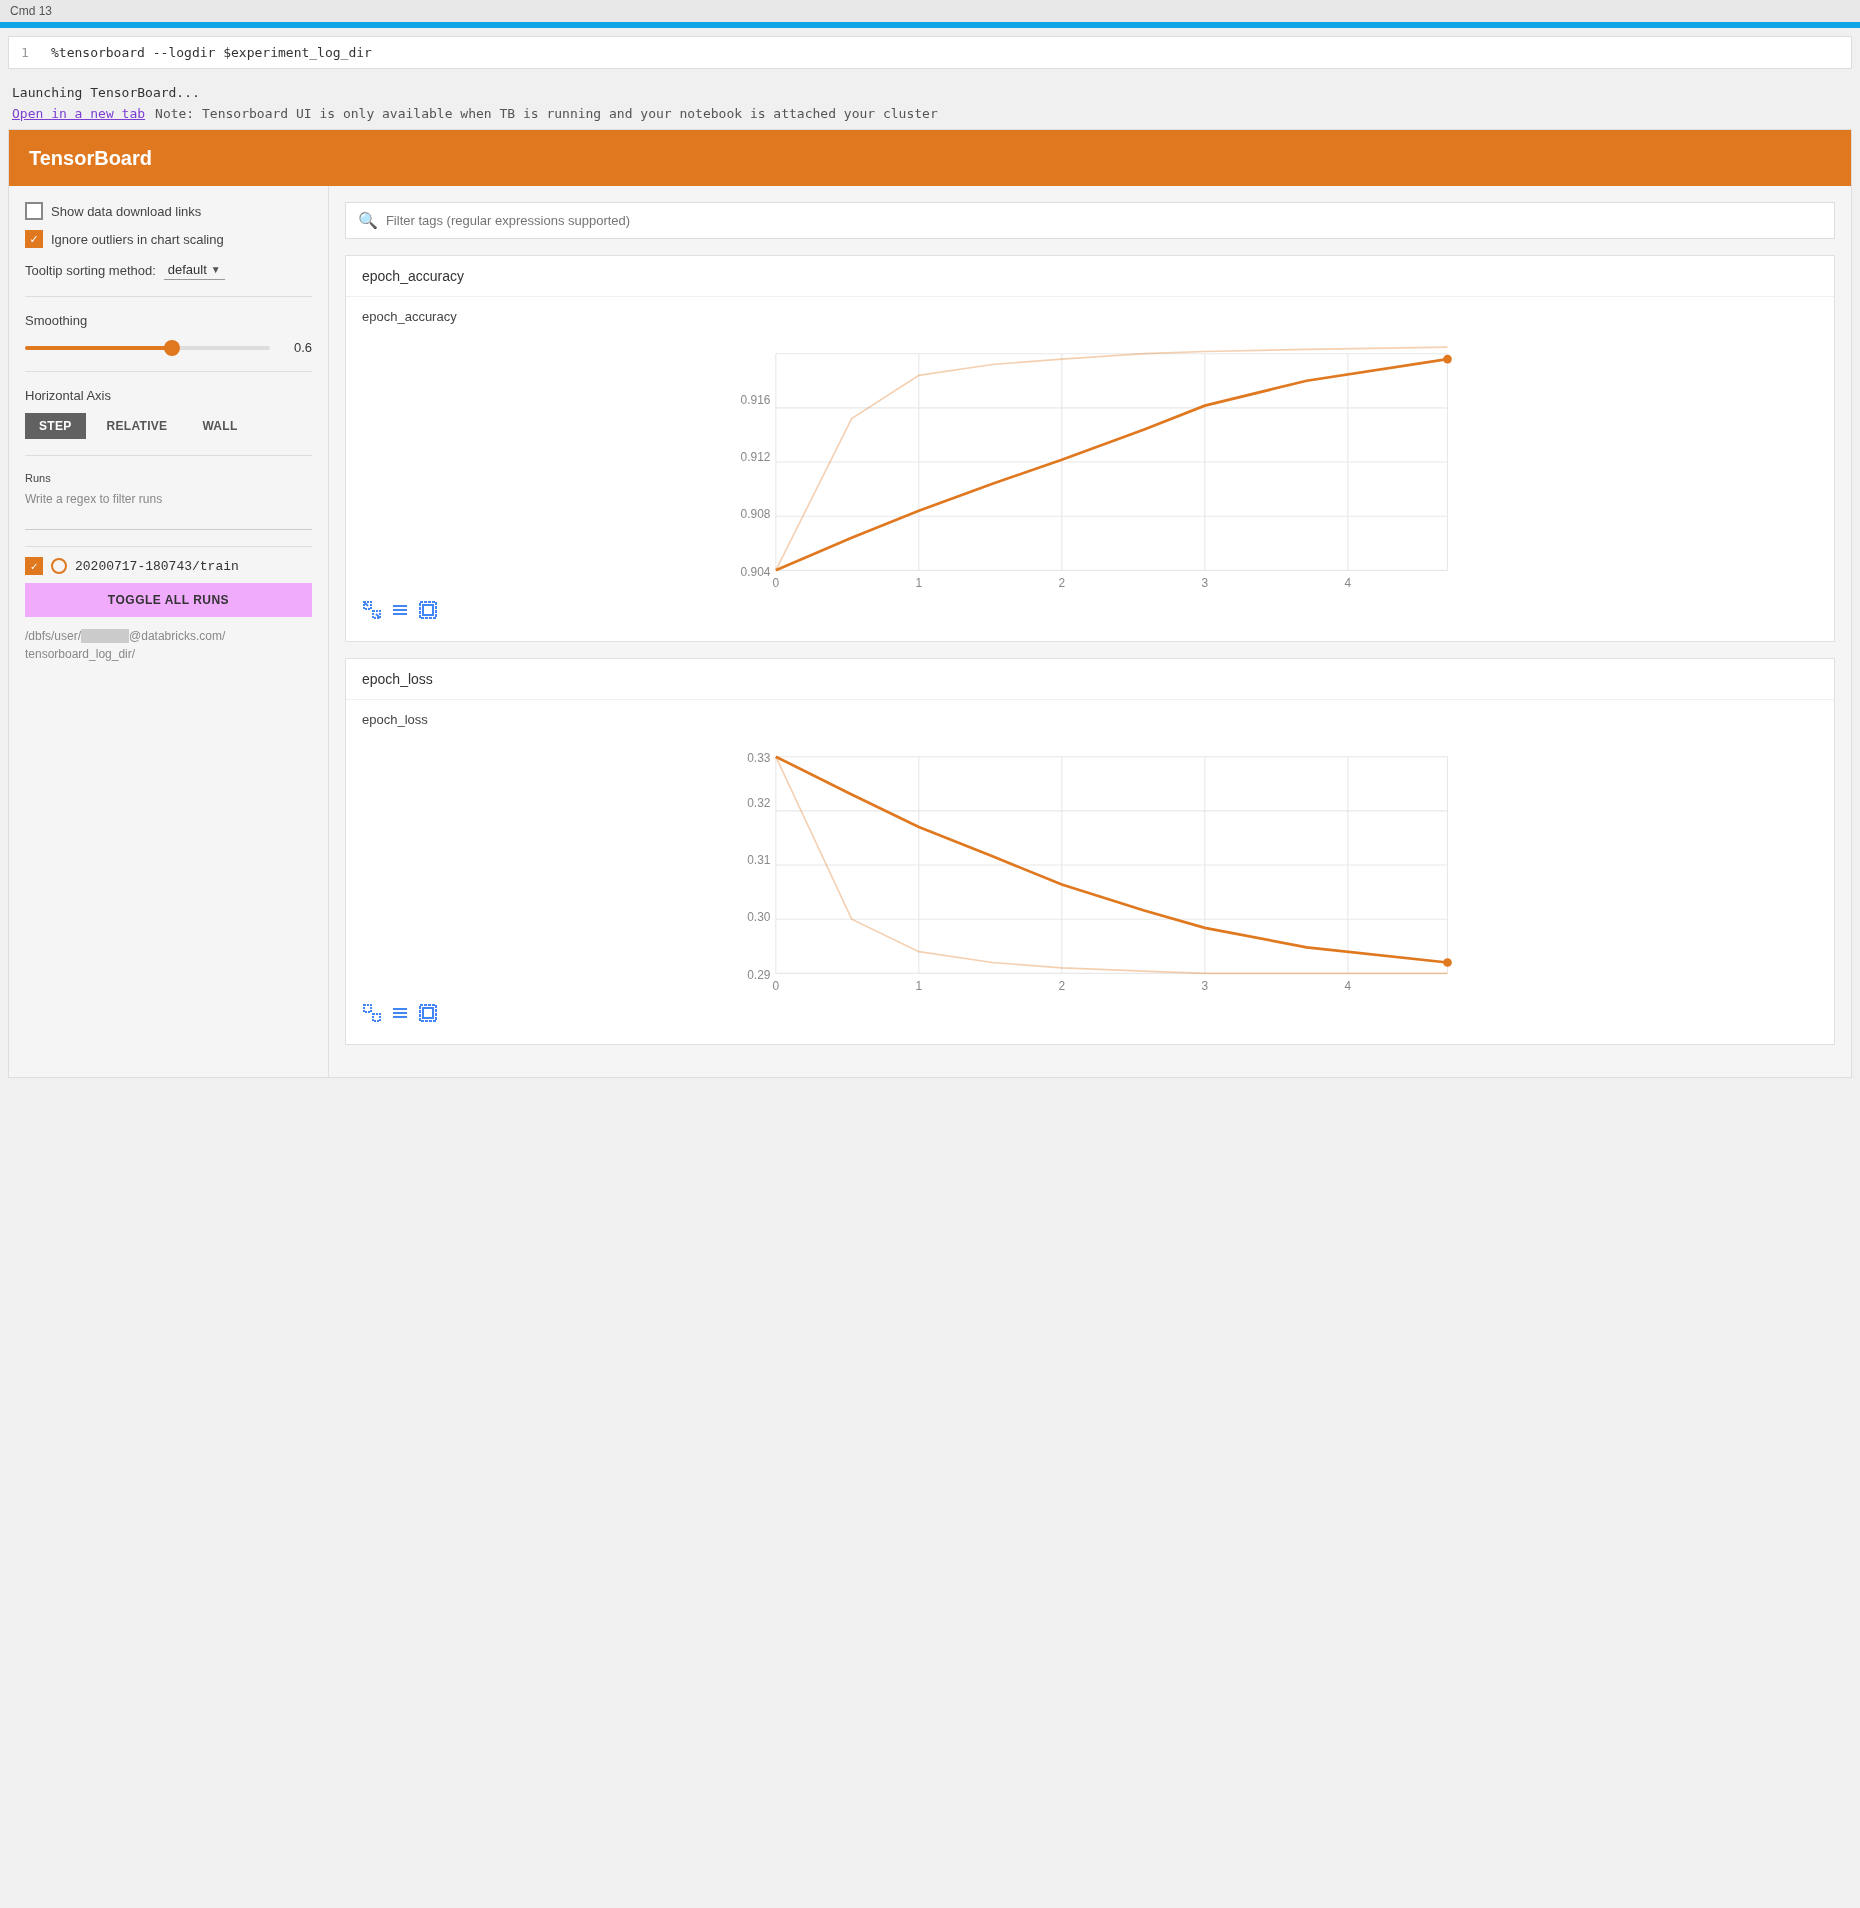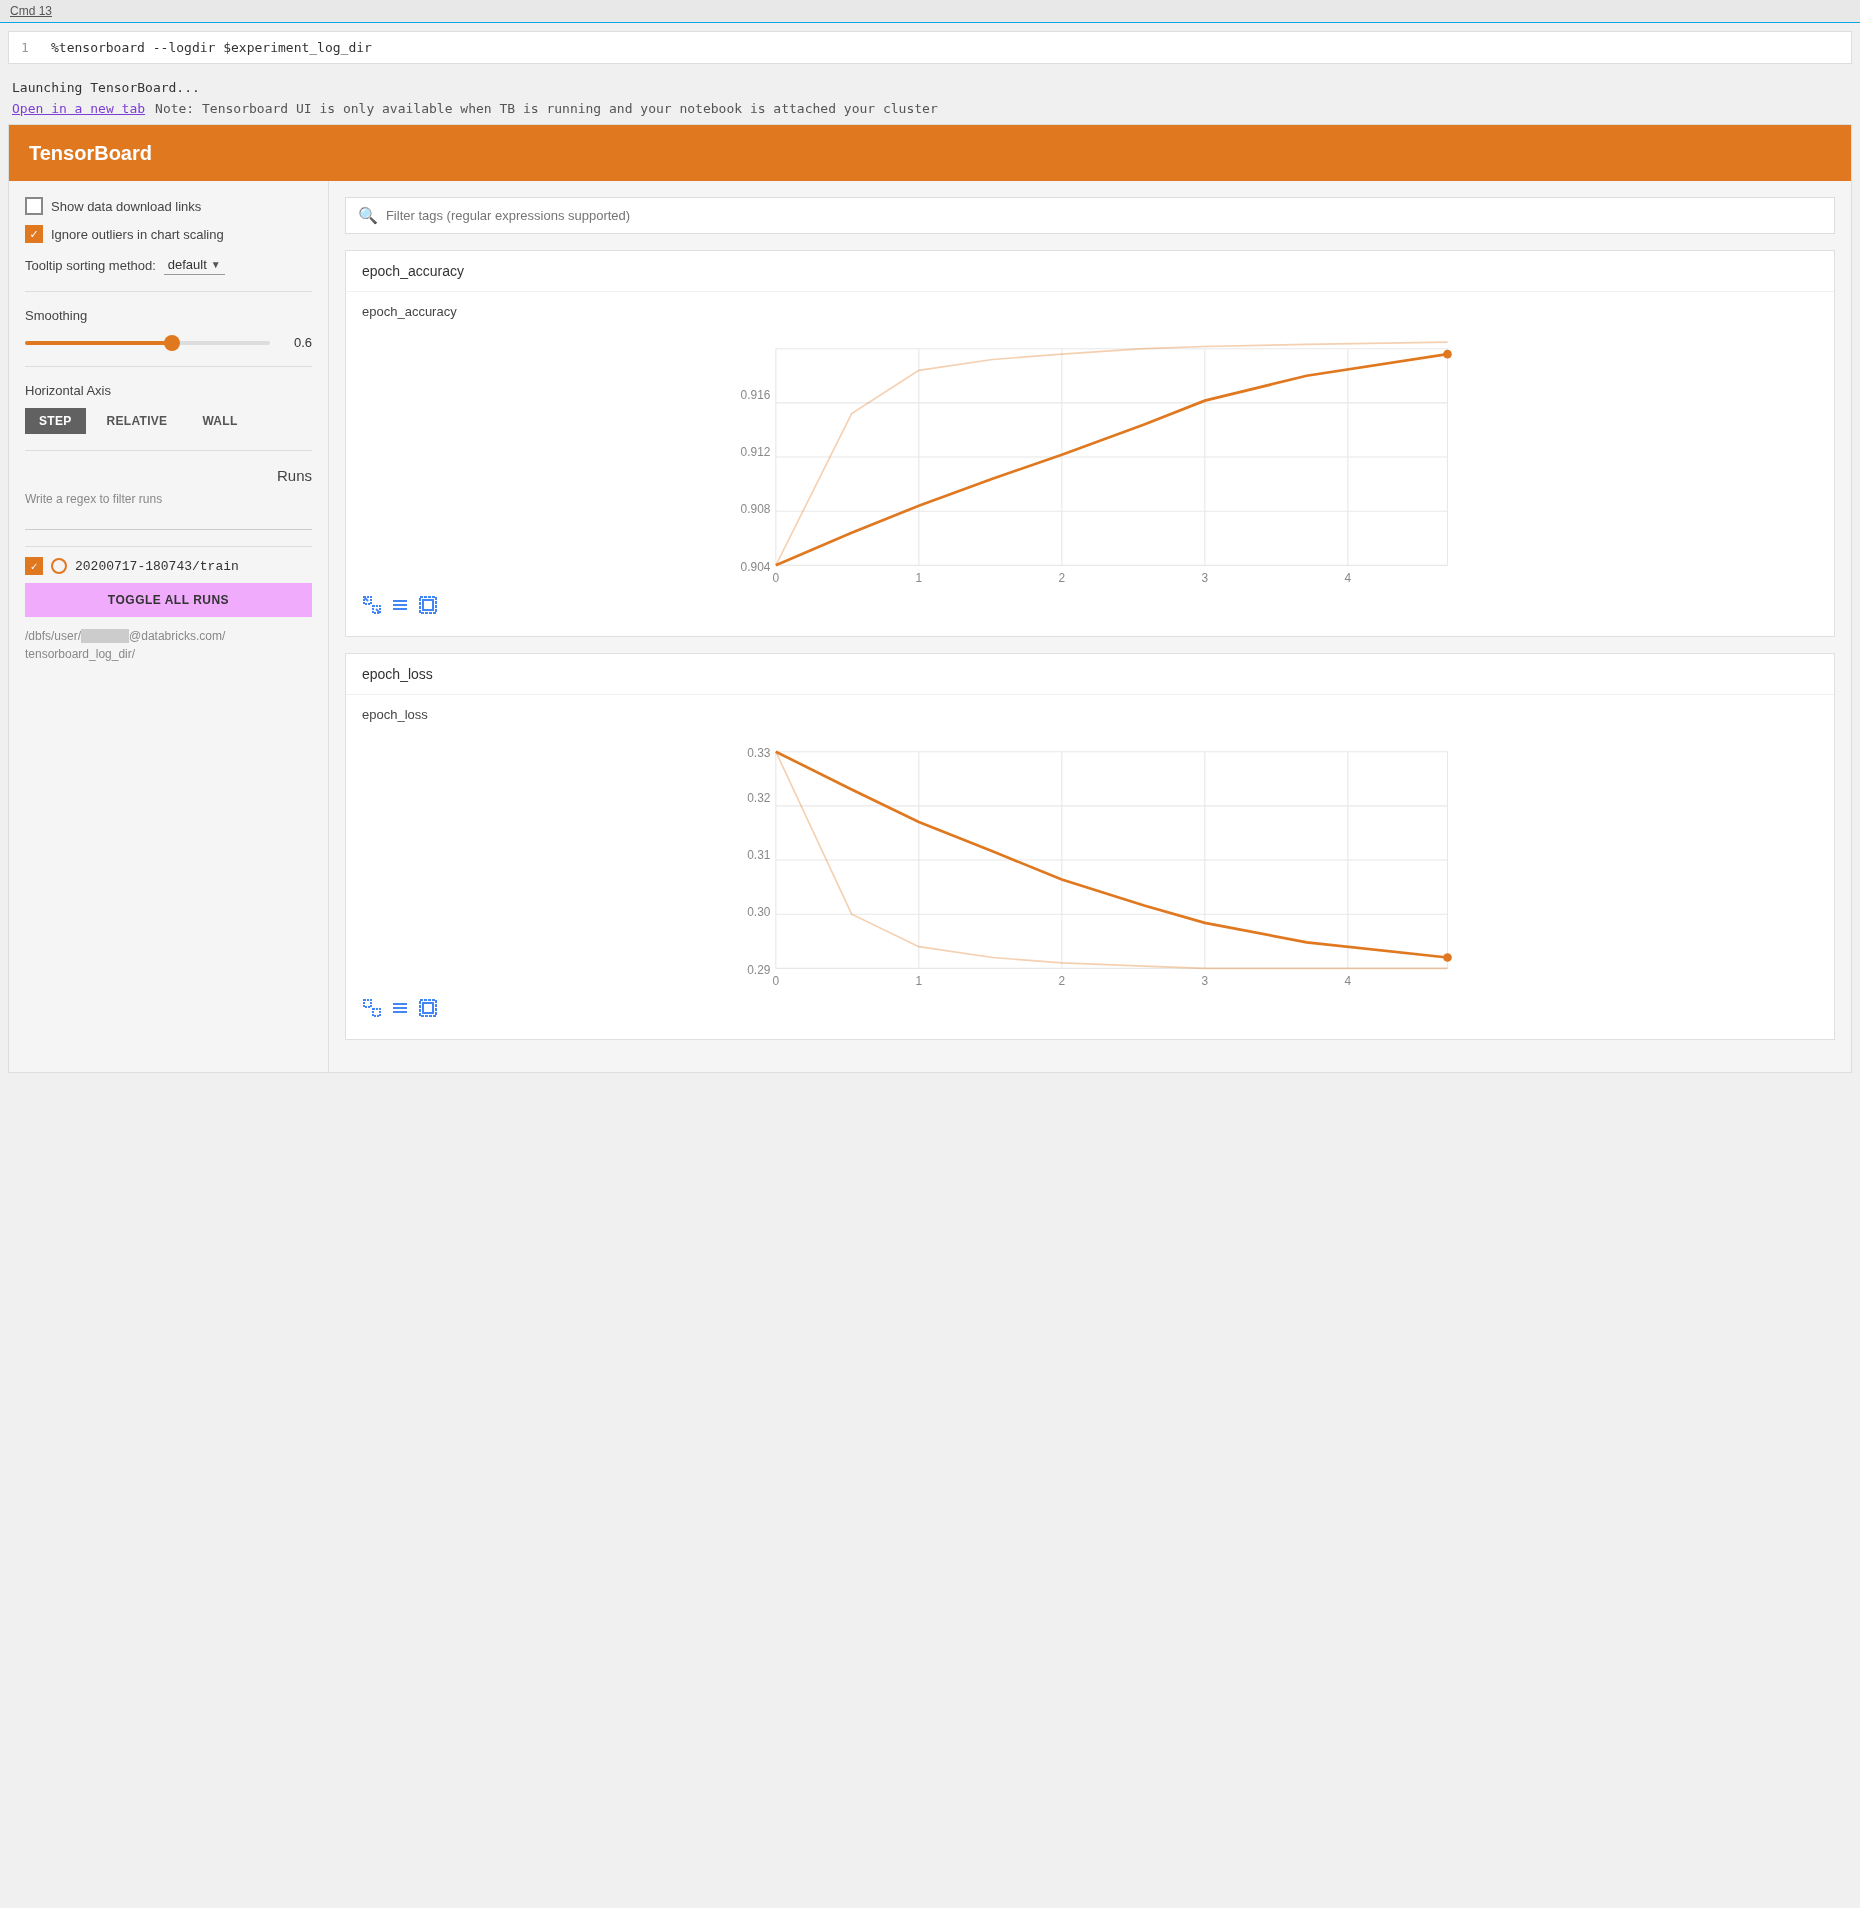--- a/index.html
+++ b/index.html
@@ -3,22 +3,21 @@
   <meta charset="utf-8">
   <style>
     * { box-sizing: border-box; margin: 0; padding: 0; }
     body { font-family: Arial, sans-serif; background: #f0f0f0; font-size: 14px; color: #333; }
 
     .window-bar {
       background: #e8e8e8;
       padding: 4px 10px;
       font-size: 12px;
       color: #555;
-      border-bottom: 1px solid #0ea5e9;
-      text-decoration: underline;
+      border-bottom: 6px solid #0ea5e9;
     }
 
     .notebook-cell {
       background: #fff;
       border: 1px solid #ddd;
       margin: 8px;
       padding: 0;
     }
 
     .cell-content {
@@ -262,25 +261,24 @@
       color: #555;
       letter-spacing: 0.3px;
     }
 
     .h-axis-btn.active {
       background: #616161;
       color: #fff;
     }
 
     .runs-label {
-      font-size: 15px;
+      font-size: 11px;
       font-weight: normal;
       color: #444;
       margin-bottom: 8px;
-      text-align: right;
     }
 
     .runs-filter-label {
       font-size: 12px;
       color: #888;
       margin-bottom: 4px;
     }
 
     .runs-filter-input {
       width: 100%;

